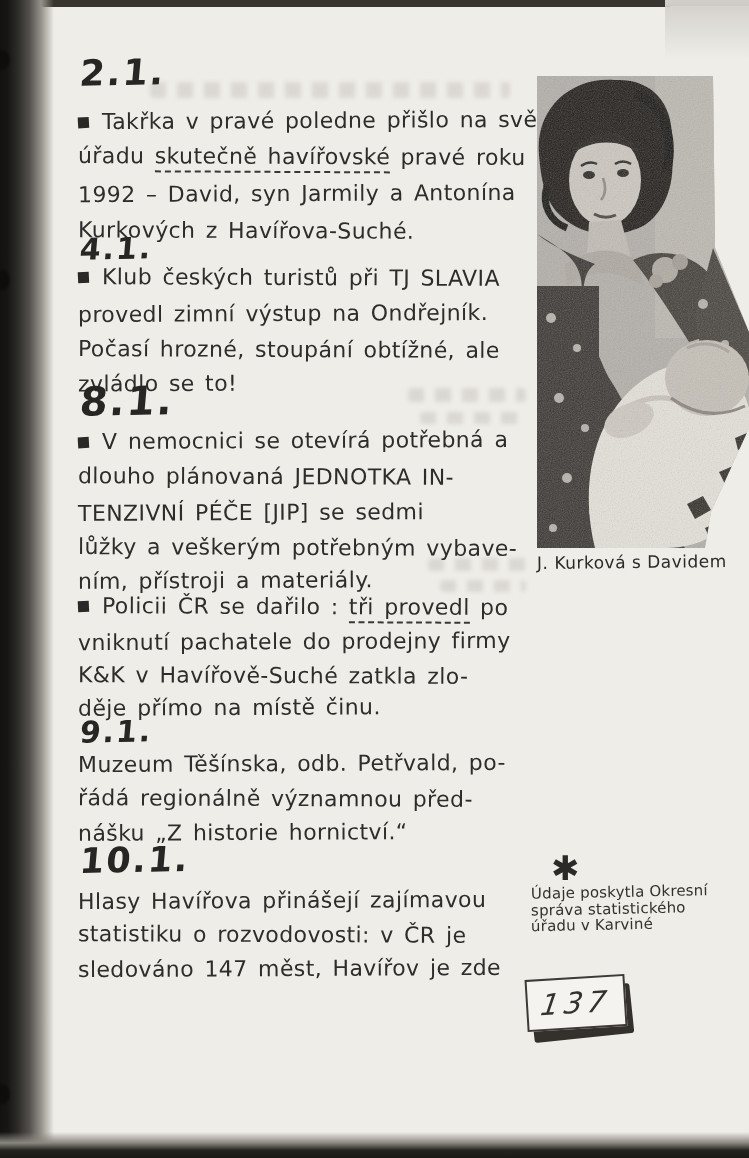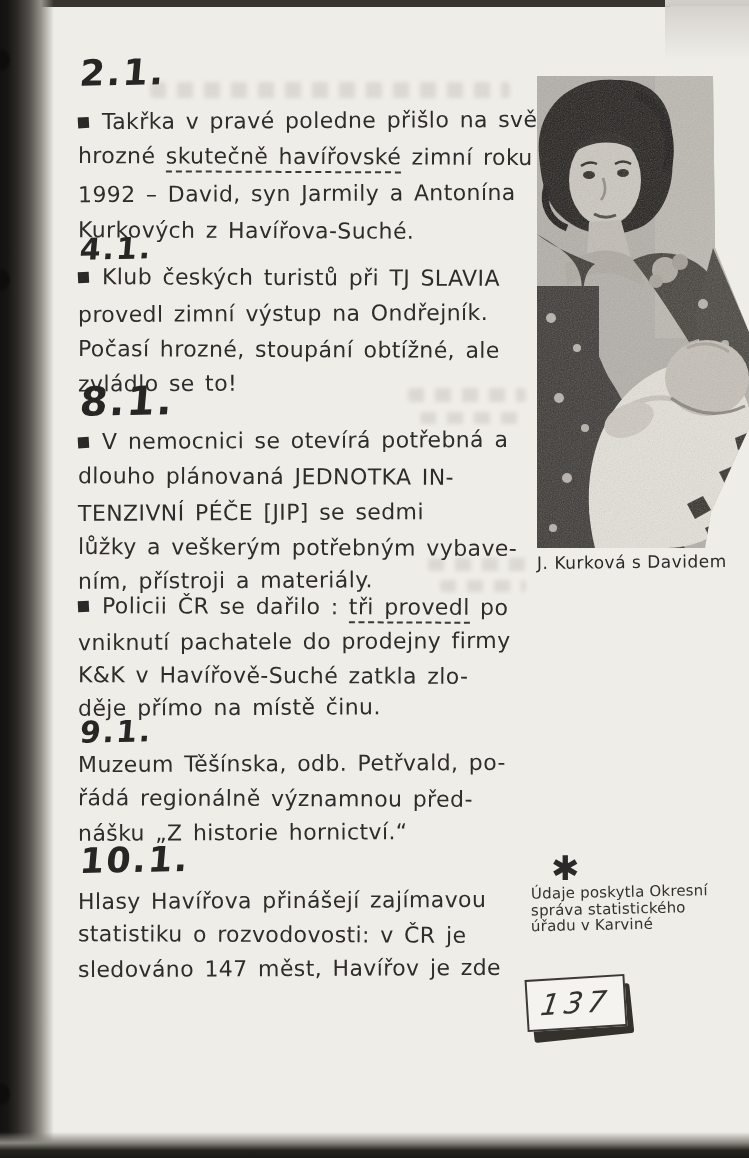--- a/index.html
+++ b/index.html
@@ -64,21 +64,21 @@
   <div class="bottom-strip"></div>
 
   <div class="smudge" style="left:150px;top:82px;width:360px;height:16px"></div>
   <div class="smudge" style="left:408px;top:388px;width:118px;height:14px"></div>
   <div class="smudge" style="left:420px;top:412px;width:100px;height:12px"></div>
   <div class="smudge" style="left:428px;top:558px;width:100px;height:13px"></div>
   <div class="smudge" style="left:440px;top:580px;width:86px;height:12px"></div>
 
   <div class="date" style="top:52px;font-size:36px">2.1.</div>
   <div class="ln" style="top:106px"><span class="bullet"></span><span>Takřka v pravé poledne přišlo na svět</span></div>
-  <div class="ln" style="top:142px"><span>hrozné </span><span class="u">skutečně havířovské</span><span> zimní roku</span></div>
+  <div class="ln" style="top:142px"><span>úřadu </span><span class="u">skutečně havířovské</span><span> pravé roku</span></div>
   <div class="ln" style="top:179px"><span>1992 – David, syn Jarmily a Antonína</span></div>
   <div class="ln" style="top:216px"><span>Kurkových z Havířova-Suché.</span></div>
 
   <div class="date" style="top:231px;font-size:30px">4.1.</div>
   <div class="ln" style="top:263px"><span class="bullet"></span><span>Klub českých turistů při TJ SLAVIA</span></div>
   <div class="ln" style="top:299px"><span>provedl zimní výstup na Ondřejník.</span></div>
   <div class="ln" style="top:335px"><span>Počasí hrozné, stoupání obtížné, ale</span></div>
   <div class="ln" style="top:369px"><span>zvládlo se to!</span></div>
 
   <div class="date" style="top:378px;font-size:40px">8.1.</div>

